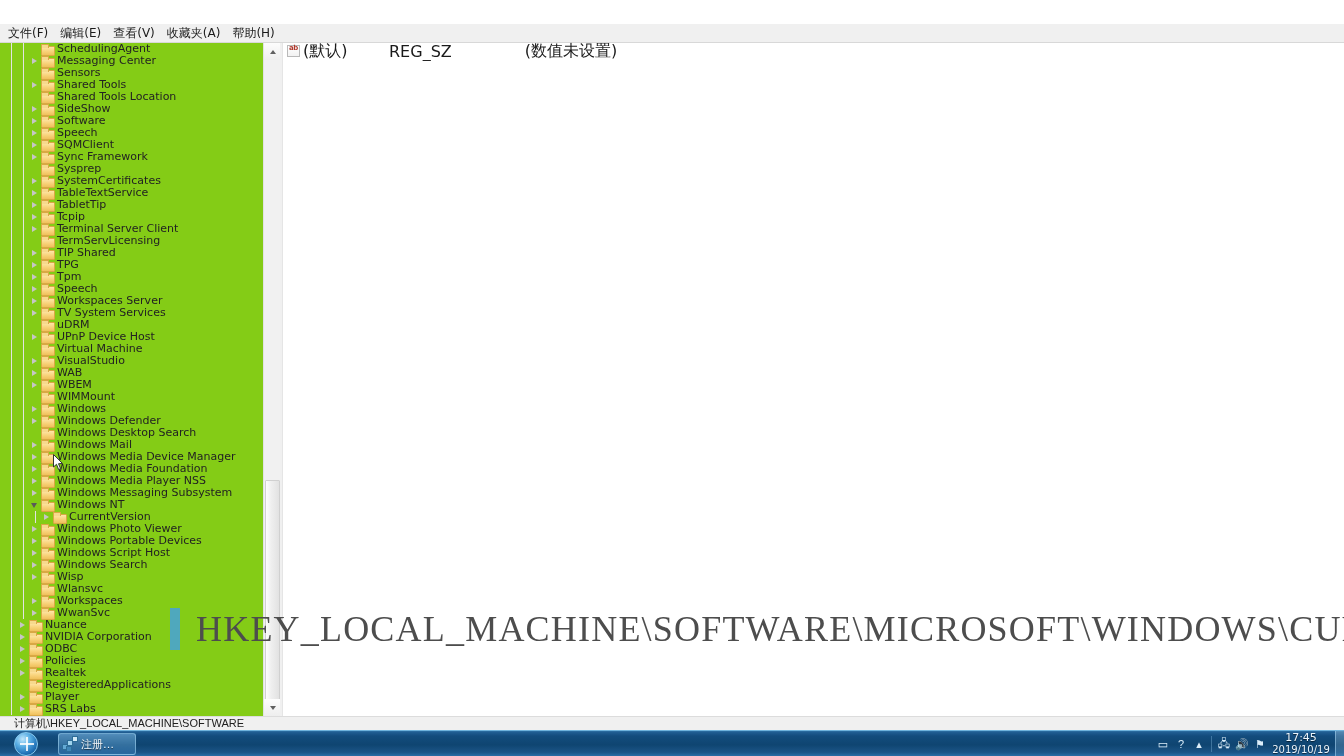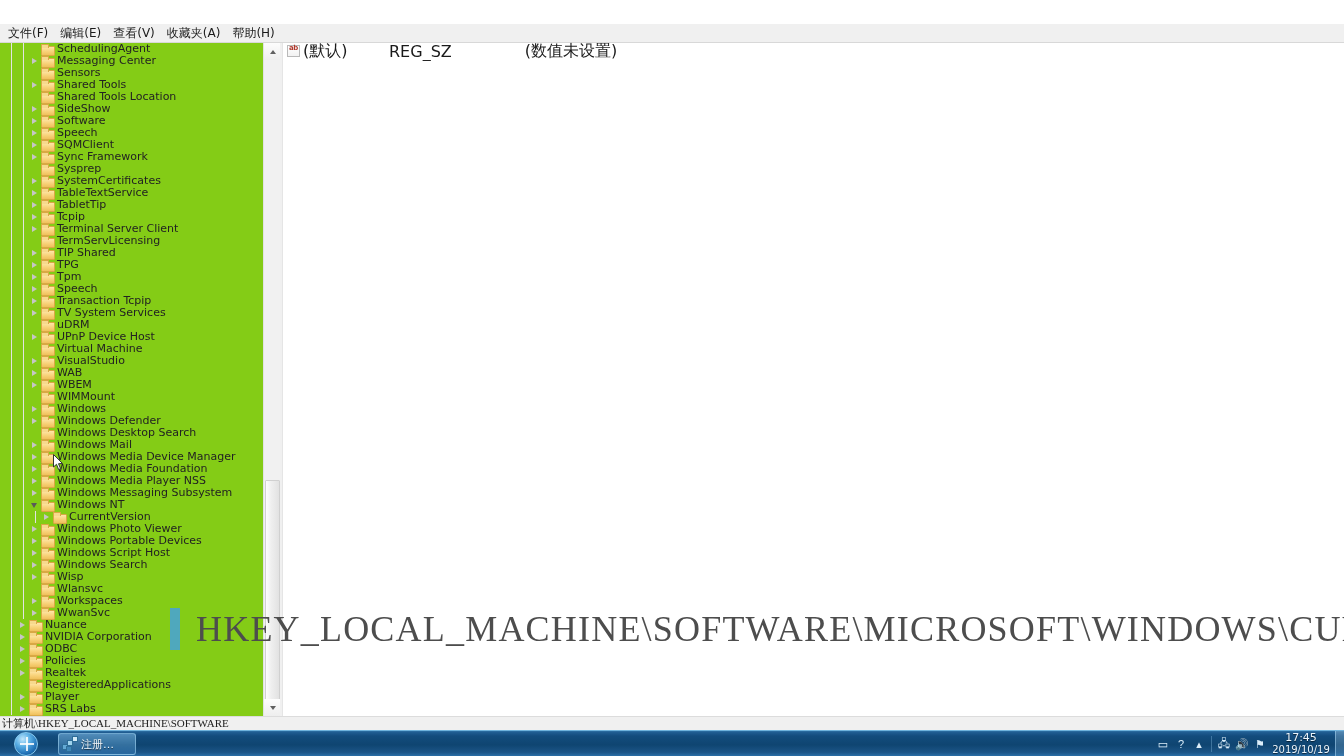--- a/index.html
+++ b/index.html
@@ -196,22 +196,22 @@
     position: absolute; left: 53px; top: 411px; width: 12px; height: 18px; z-index: 40;
   }
 
   
   .statusbar {
     position: absolute; left: 0; top: 716px; width: 1344px; height: 14px;
     background: #f0f0f0; border-top: 1px solid #dcdcdc;
     display: flex; align-items: center;
   }
   .status-text {
-    font-size: 11px; color: #202020; padding-left: 2px; white-space: nowrap;
-    font-family: Liberation Serif, serif;
+    font-size: 11px; color: #202020; padding-left: 14px; white-space: nowrap;
+    font-family: Liberation Sans, sans-serif;
   }
 
   
   .taskbar {
     position: absolute; left: 0; top: 730px; width: 1344px; height: 26px;
     background: linear-gradient(to bottom, #2e6fa3 0%, #1f5c91 6%, #134c7d 20%, #0f4571 55%, #1b5486 85%, #2a6ea6 100%);
     border-top: 1px solid #6fb3dd;
   }
   .start-orb {
     position: absolute; left: 2px; top: 0px; width: 48px; height: 26px;
@@ -482,21 +482,21 @@
             <div class="tree-label">Speech</div>
           </div>
           <div class="tree-row">
             <div class="guide" style="left: 11px;"></div>
             <div class="guide" style="left: 23px;"></div>
             <div style="width: 29px; flex: 0 0 auto;"></div>
             <div class="tw">
               <div class="arrow"></div>
             </div>
             <div class="folder"></div>
-            <div class="tree-label">Transaction Tcpip</div>
+            <div class="tree-label">Workspaces Server</div>
           </div>
           <div class="tree-row">
             <div class="guide" style="left: 11px;"></div>
             <div class="guide" style="left: 23px;"></div>
             <div style="width: 29px; flex: 0 0 auto;"></div>
             <div class="tw">
               <div class="arrow"></div>
             </div>
             <div class="folder"></div>
             <div class="tree-label">TV System Services</div>

